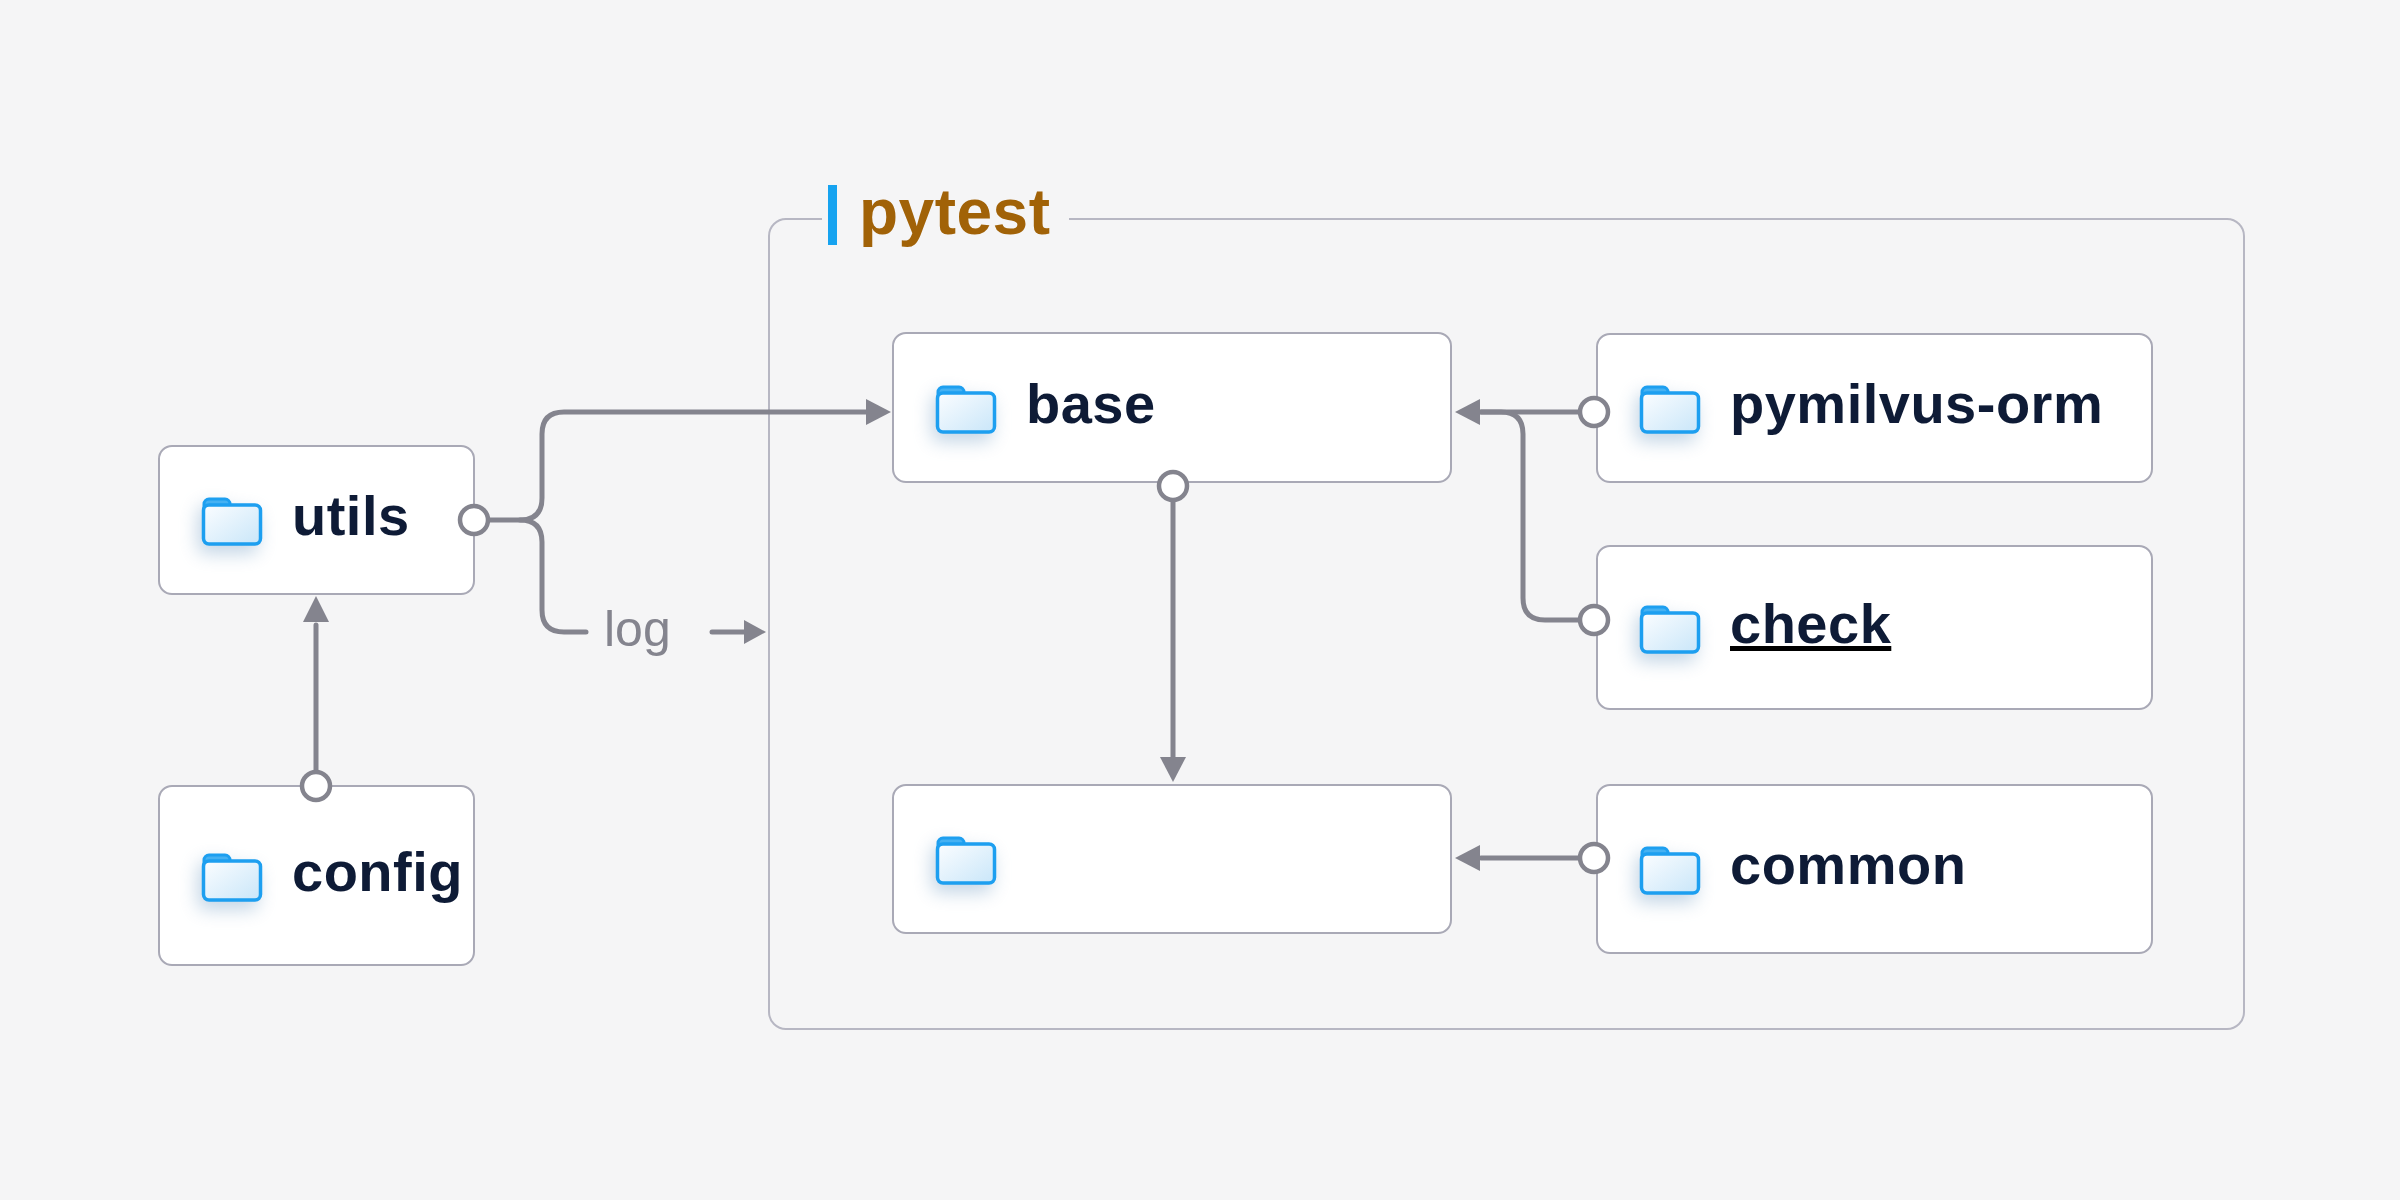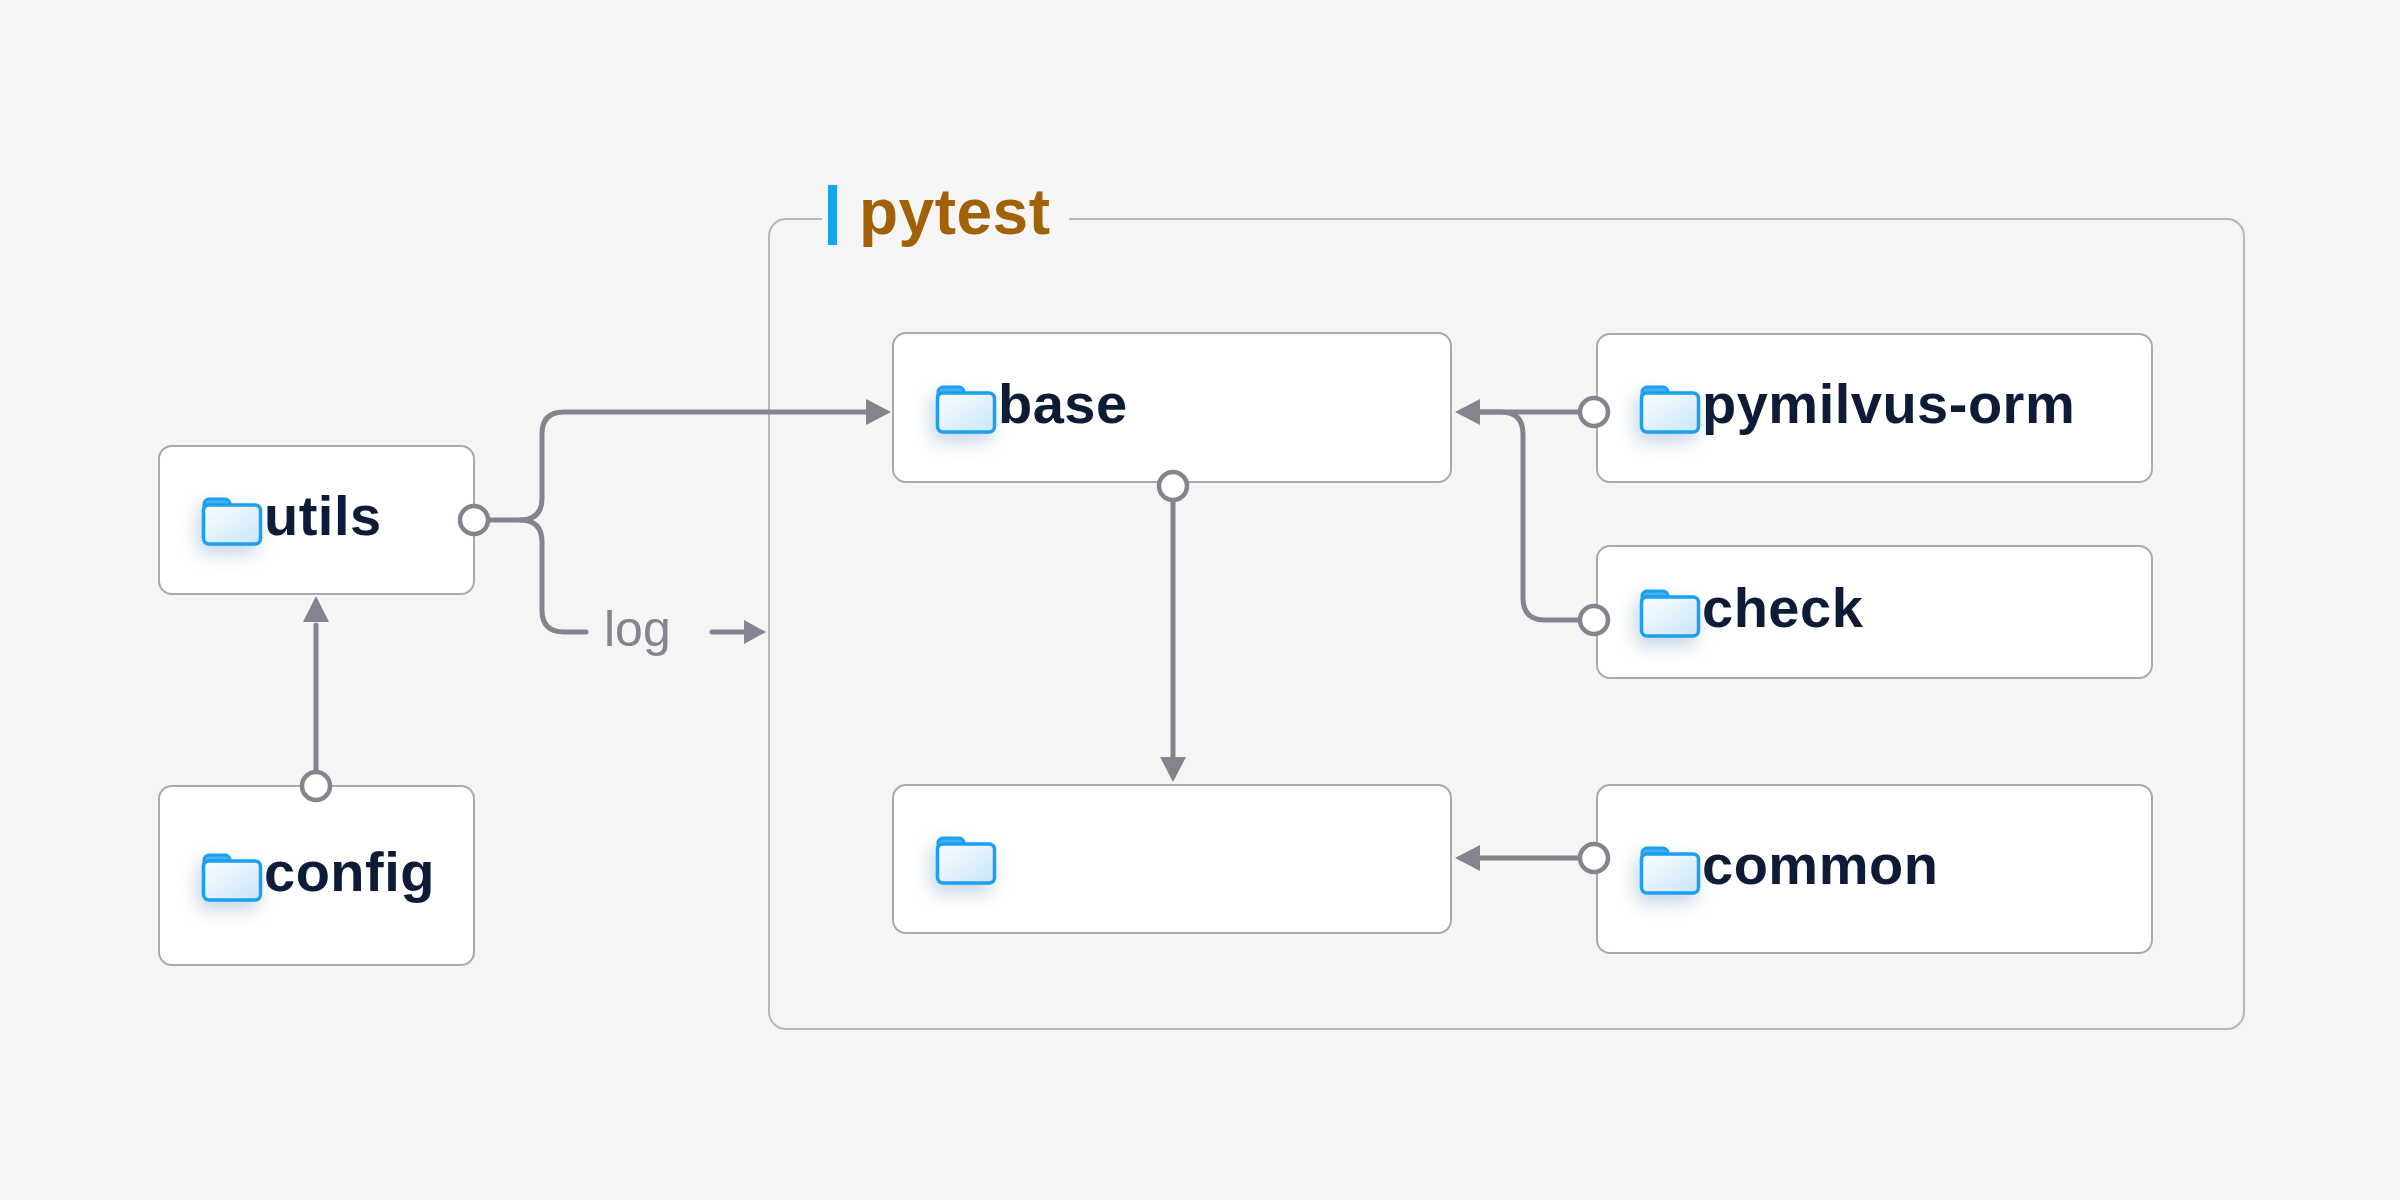--- a/index.html
+++ b/index.html
@@ -57,20 +57,21 @@
   
   .node {
     position: absolute;
     background: #ffffff;
     border: 2px solid #a9a9b6;
     border-radius: 14px;
     box-sizing: border-box;
     display: flex;
     align-items: center;
     padding-left: 40px;
+    gap: 28px;
     z-index: 2;
   }
   .node .node-label {
     font-size: 56px;
     font-weight: 700;
     color: #0e1b36;
     line-height: 1;
     letter-spacing: 0.5px;
     padding-bottom: 8px;
     white-space: nowrap;
@@ -79,21 +80,21 @@
     width: 64px;
     height: 56px;
     flex: 0 0 auto;
     filter: drop-shadow(-4px 8px 9px rgba(125, 165, 200, 0.45));
   }
   #node-utils     { left: 158px;  top: 445px; width: 317px; height: 150px; }
   #node-config    { left: 158px;  top: 785px; width: 317px; height: 181px; }
   #node-base      { left: 892px;  top: 332px; width: 560px; height: 151px; }
   #node-testcases { left: 892px;  top: 784px; width: 560px; height: 150px; }
   #node-pymilvus  { left: 1596px; top: 333px; width: 557px; height: 150px; }
-  #node-check     { left: 1596px; top: 545px; width: 557px; height: 134px; }
+  #node-check     { left: 1596px; top: 545px; width: 557px; height: 165px; text-decoration: underline; }
   #node-common    { left: 1596px; top: 784px; width: 557px; height: 170px; }
   
   .wires {
     position: absolute;
     left: 0;
     top: 0;
     z-index: 4;
     pointer-events: none;
   }
   

